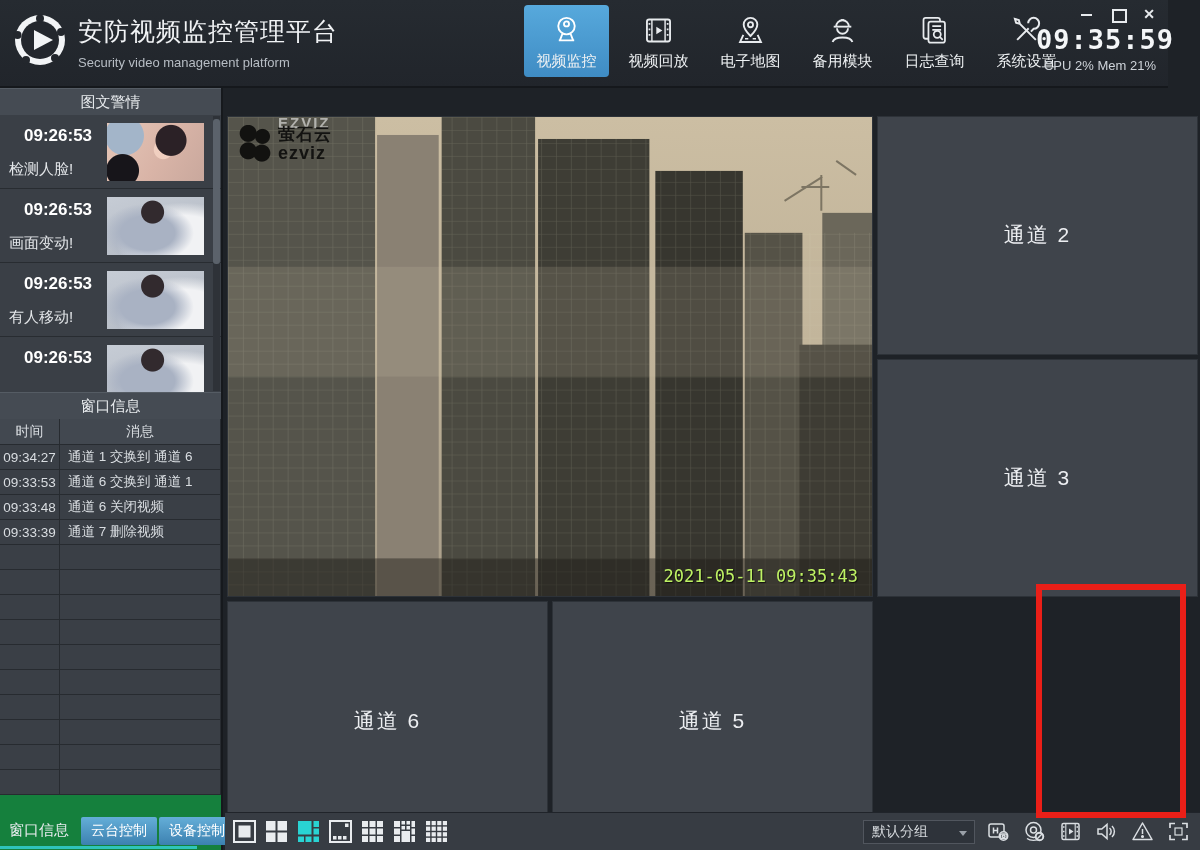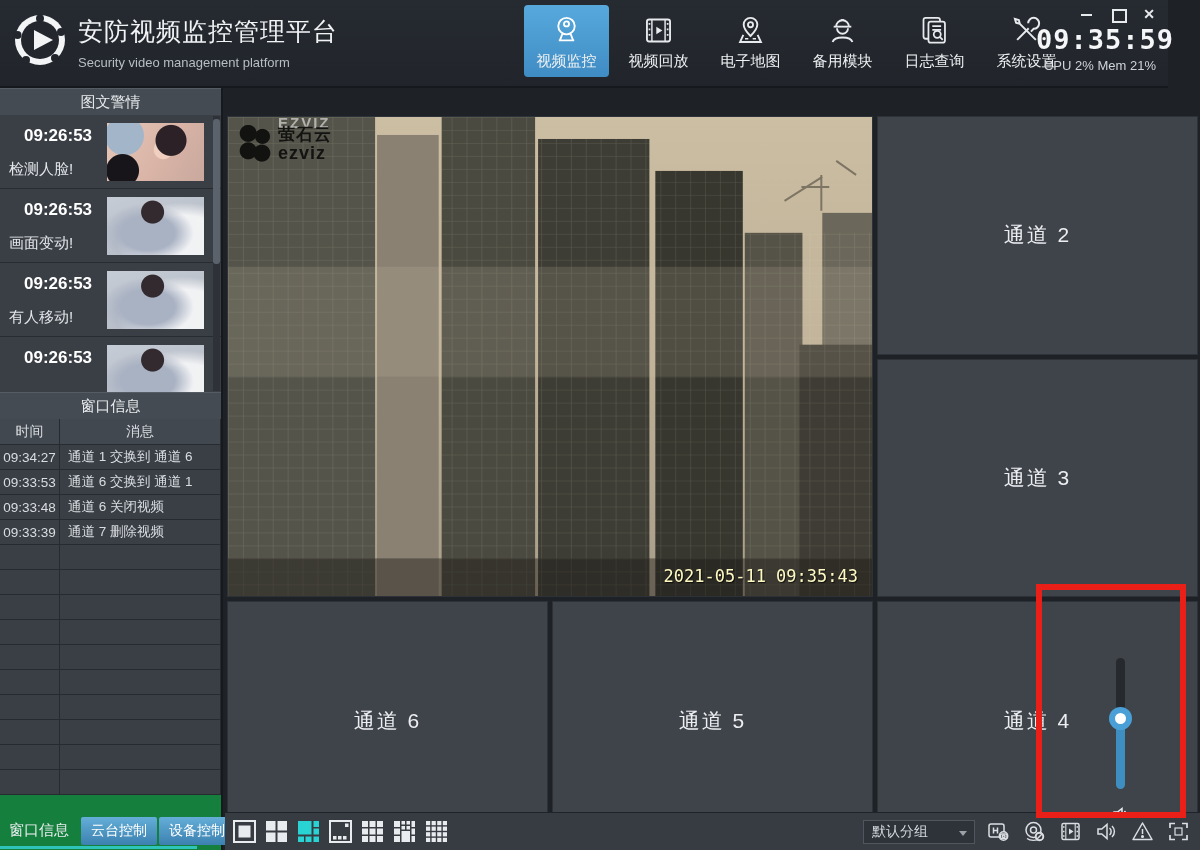--- a/index.html
+++ b/index.html
@@ -81,21 +81,21 @@
   .ez-logo { position:absolute; left:10px; top:8px; display:flex; gap:6px; align-items:center; }
   .ez-flower { width:34px; height:38px; background:
       radial-gradient(circle at 30% 22%, #121210 0 8px, transparent 9px),
       radial-gradient(circle at 72% 30%, #121210 0 7px, transparent 8px),
       radial-gradient(circle at 30% 68%, #121210 0 8px, transparent 9px),
       radial-gradient(circle at 70% 74%, #121210 0 8px, transparent 9px); }
   .ez-text { color:#131311; font-weight:bold; line-height:1; }
   .ez-cn { font-size:17px; letter-spacing:1px; }
   .ez-en { font-size:18px; letter-spacing:1px; margin-top:1px; }
   .video-timestamp { position:absolute; right:14px; bottom:10px;
-    font-family:"DejaVu Sans Mono", monospace; font-size:17px; color:#fef9c3;
+    font-family:"DejaVu Sans Mono", monospace; font-size:17px; color:#bef264;
     text-shadow:1px 1px 1px rgba(0,0,0,.7); }
   
   .vol-track { position:absolute; left:238px; top:56px; width:9px; height:131px; border-radius:5px;
     background:linear-gradient(#26292d 0 45%, #3f8ec2 45% 100%); cursor:pointer; }
   .vol-thumb { position:absolute; left:231px; top:105px; width:23px; height:23px; border-radius:50%;
     background:#ffffff; border:6px solid #4aa0d6; cursor:pointer; }
   .vol-speaker { position:absolute; left:233px; top:202px; width:20px; height:20px; cursor:pointer; }
   
   .toolbar { position:absolute; left:225px; top:812px; width:975px; height:38px;
     background:#373c43; border-top:1px solid #20242a; display:flex; align-items:center; padding:0 8px; }
@@ -354,29 +354,20 @@
   </div>
   <div class="panel">
     <div class="panel-label">通道 3</div>
   </div>
   <div class="panel">
     <div class="panel-label">通道 6</div>
   </div>
   <div class="panel">
     <div class="panel-label">通道 5</div>
   </div>
-  <div class="panel">
-    <div class="panel-label">通道 4</div>
-    <div class="vol-track"></div>
-    <div class="vol-thumb"></div>
-    <svg class="vol-speaker" viewBox="0 0 20 20" fill="none" stroke="#e9ecef" stroke-width="1.5">
-      <path d="M3 8 h3.5 L11 4.5 v11 L6.5 12 H3 Z"></path>
-      <path d="M13.5 7 a4.2 4.2 0 0 1 0 6"></path>
-    </svg>
-  </div>
 </div>
 
 <div class="toolbar">
   <div class="layout-icons">
     <svg class="layout-btn" viewBox="0 0 23 23">
       <rect x="1" y="1" width="21" height="21" fill="none" stroke="#e9ecef" stroke-width="2"></rect>
       <rect x="5.5" y="5.5" width="12" height="12" fill="#e9ecef"></rect>
     </svg>
     <svg class="layout-btn" viewBox="0 0 23 23" fill="#e9ecef">
       <rect x="1" y="1" width="9.5" height="9.5"></rect>

